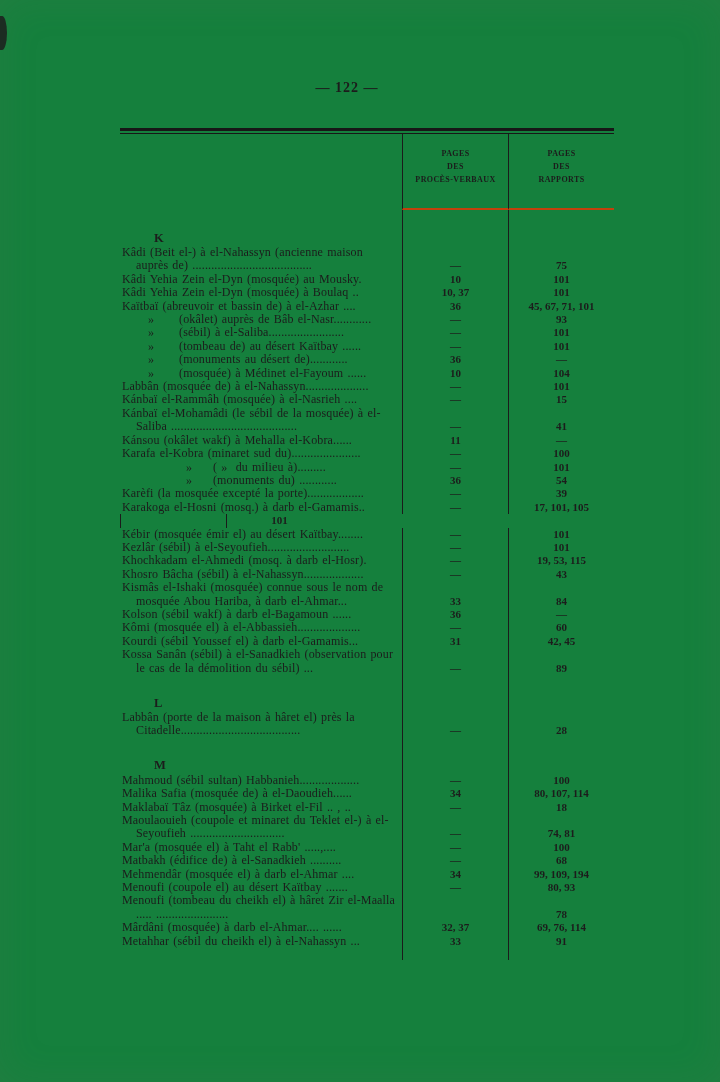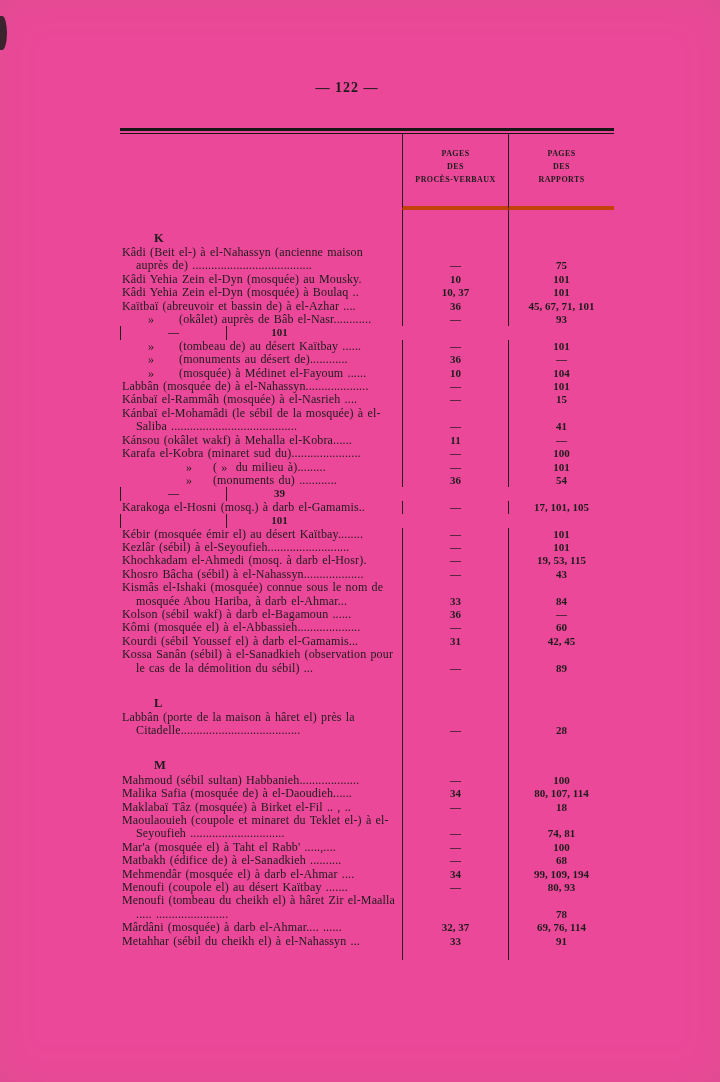--- a/index.html
+++ b/index.html
@@ -1,20 +1,20 @@
 <!DOCTYPE html>
 <html><head>
 <meta charset="utf-8">
 <style>
   html,body{margin:0;padding:0;background:#e9e7e2;}
   .page{
     position:relative;
     width:720px;height:1082px;
     margin:0 auto;
-    background:#ec4899;
+    background:#15803d;
     overflow:hidden;
     font-family:"Liberation Serif","DejaVu Serif",serif;
     color:#1c1c1c;
     box-shadow:inset 0 0 40px rgba(120,115,100,0.12);
   }
   .smudge{
     position:absolute;left:0;top:16px;width:7px;height:34px;
     background:#1d1d1d;opacity:.85;
     border-radius:0 70% 70% 0 / 0 50% 50% 0;
   }
@@ -47,21 +47,21 @@
     font-size:11px;line-height:13.4px;
     font-weight:bold;
     text-align:center;
   }
   .header-row{height:76px;}
   .header-spacer{}
   .header-col{
     justify-content:flex-start;
     padding-top:13px;
     font-size:8px;font-weight:bold;line-height:13px;letter-spacing:.4px;
-    border-bottom:4px solid #c2410c;
+    border-bottom:2px solid #c2410c;
   }
   .letter-row{height:36px;}
   .letter-cell{
     display:flex;align-items:flex-end;
     padding-left:34px;text-indent:0;padding-bottom:1px;
     font-weight:bold;font-size:12.5px;
   }
   .entry-row{}
   .tail-row{height:12px;}
 </style>
@@ -115,20 +115,21 @@
           <div class="cell-label">Kaïtbaï (abreuvoir et bassin de) à el-Azhar ....</div>
           <div class="cell-pv">36</div>
           <div class="cell-r">45, 67, 71, 101</div>
         </div>
         <div class="row entry-row">
           <div class="cell-label ind1">»&nbsp;&nbsp;&nbsp;&nbsp;&nbsp;&nbsp;(okâlet) auprès de Bâb el-Nasr............</div>
           <div class="cell-pv">—</div>
           <div class="cell-r">93</div>
         </div>
         <div class="row entry-row">
+          <div class="cell-label ind1">»&nbsp;&nbsp;&nbsp;&nbsp;&nbsp;&nbsp;(sébil) à el-Saliba........................</div>
           <div class="cell-pv">—</div>
           <div class="cell-r">101</div>
         </div>
         <div class="row entry-row">
           <div class="cell-label ind1">»&nbsp;&nbsp;&nbsp;&nbsp;&nbsp;&nbsp;(tombeau de) au désert Kaïtbay ......</div>
           <div class="cell-pv">—</div>
           <div class="cell-r">101</div>
         </div>
         <div class="row entry-row">
           <div class="cell-label ind1">»&nbsp;&nbsp;&nbsp;&nbsp;&nbsp;&nbsp;(monuments au désert de)............</div>
@@ -169,20 +170,21 @@
           <div class="cell-label ind2">»&nbsp;&nbsp;&nbsp;&nbsp;&nbsp;(&nbsp;»&nbsp;&nbsp;du milieu à).........</div>
           <div class="cell-pv">—</div>
           <div class="cell-r">101</div>
         </div>
         <div class="row entry-row">
           <div class="cell-label ind2">»&nbsp;&nbsp;&nbsp;&nbsp;&nbsp;(monuments du) ............</div>
           <div class="cell-pv">36</div>
           <div class="cell-r">54</div>
         </div>
         <div class="row entry-row">
+          <div class="cell-label">Karèfi (la mosquée excepté la porte)..................</div>
           <div class="cell-pv">—</div>
           <div class="cell-r">39</div>
         </div>
         <div class="row entry-row">
           <div class="cell-label">Karakoga el-Hosni (mosq.) à darb el-Gamamis..</div>
           <div class="cell-pv">—</div>
           <div class="cell-r">17, 101, 105</div>
         </div>
         <div class="row entry-row">
           <div class="cell-pv"></div>

